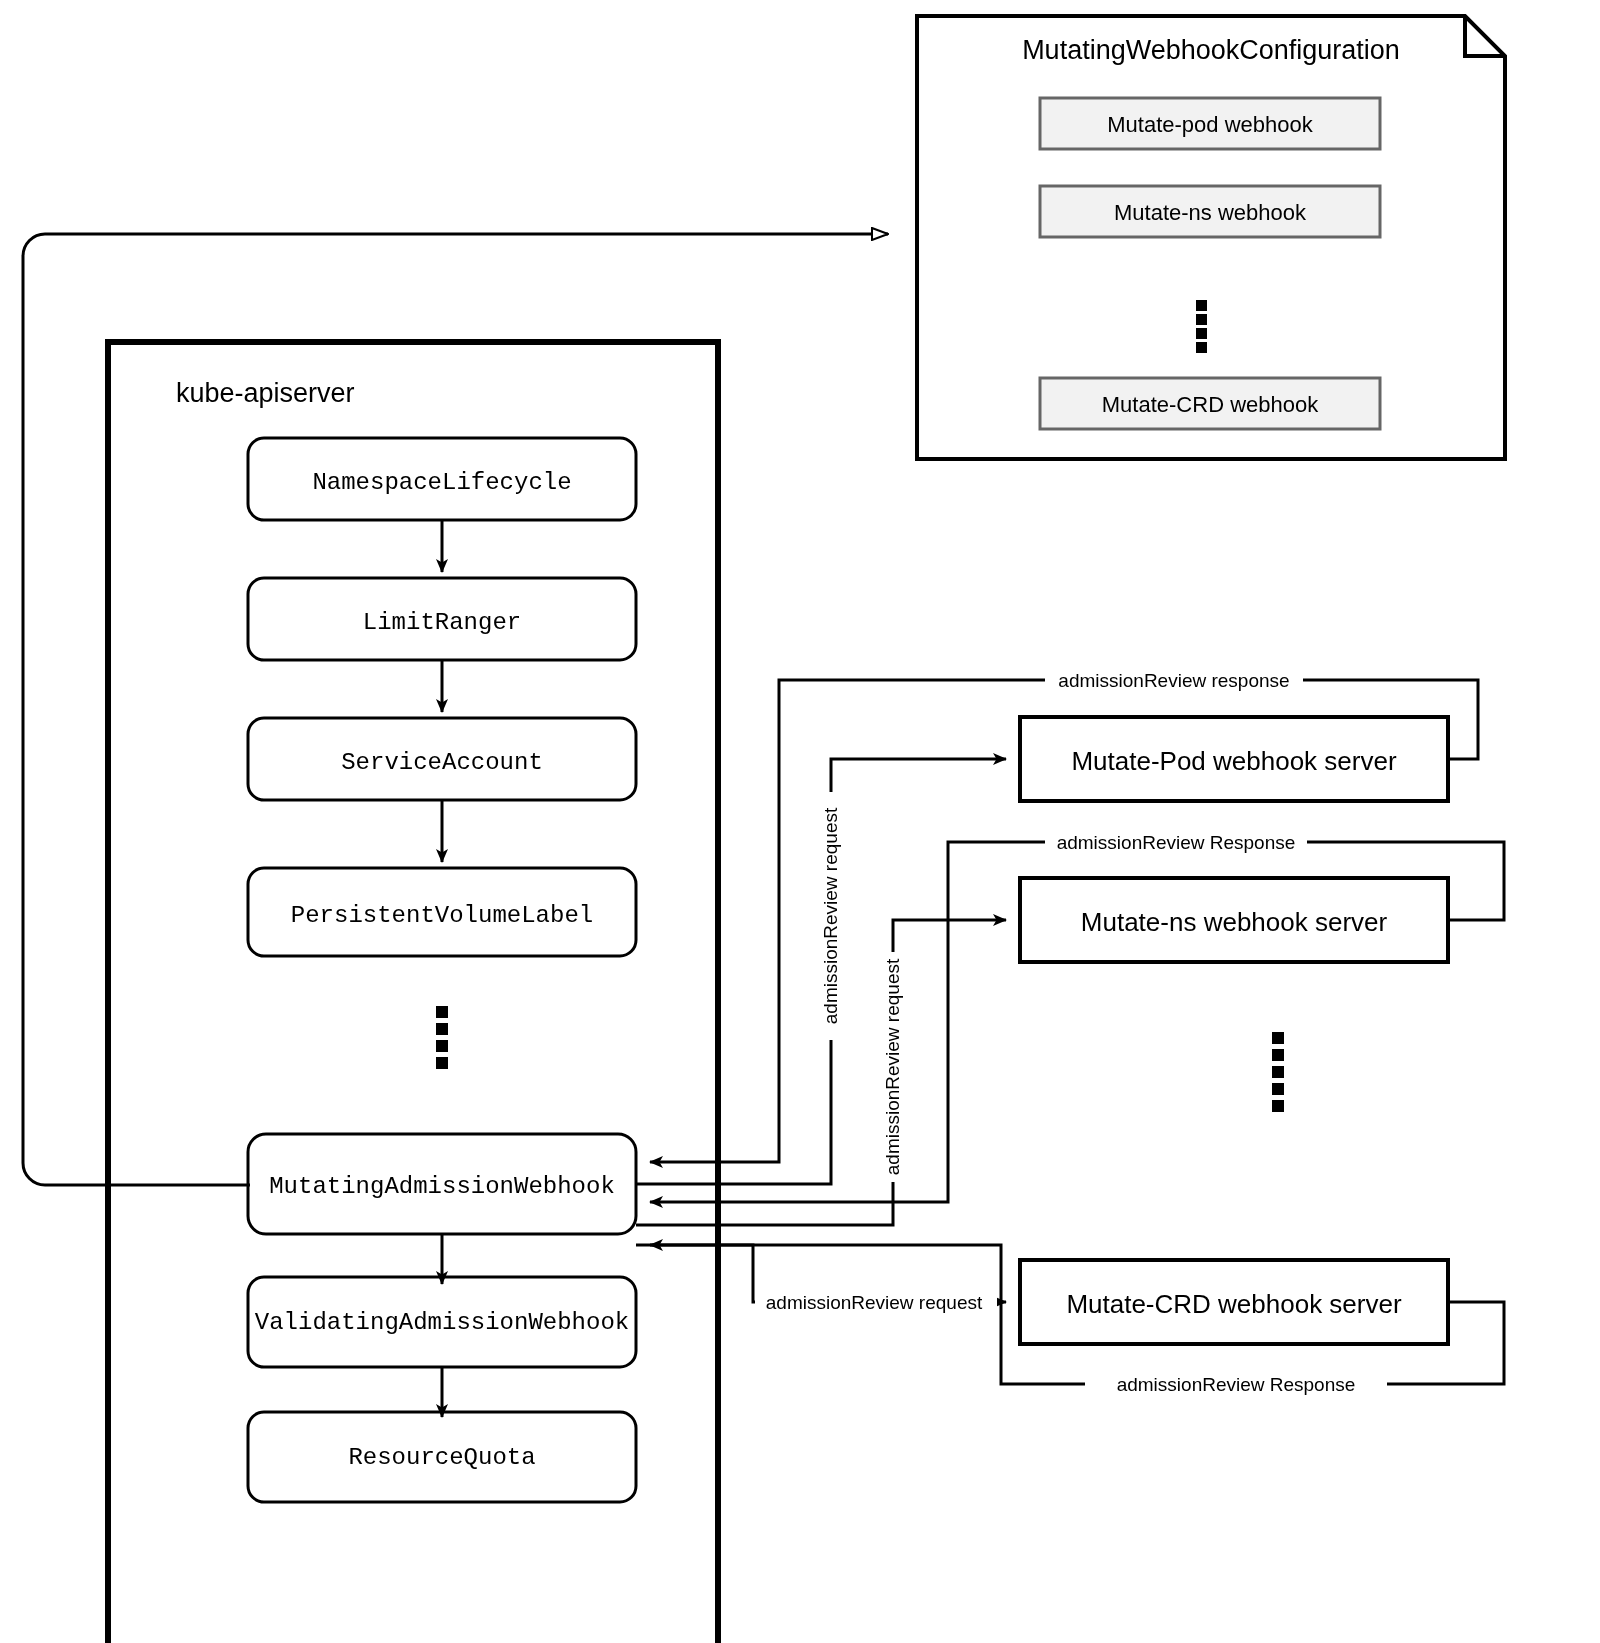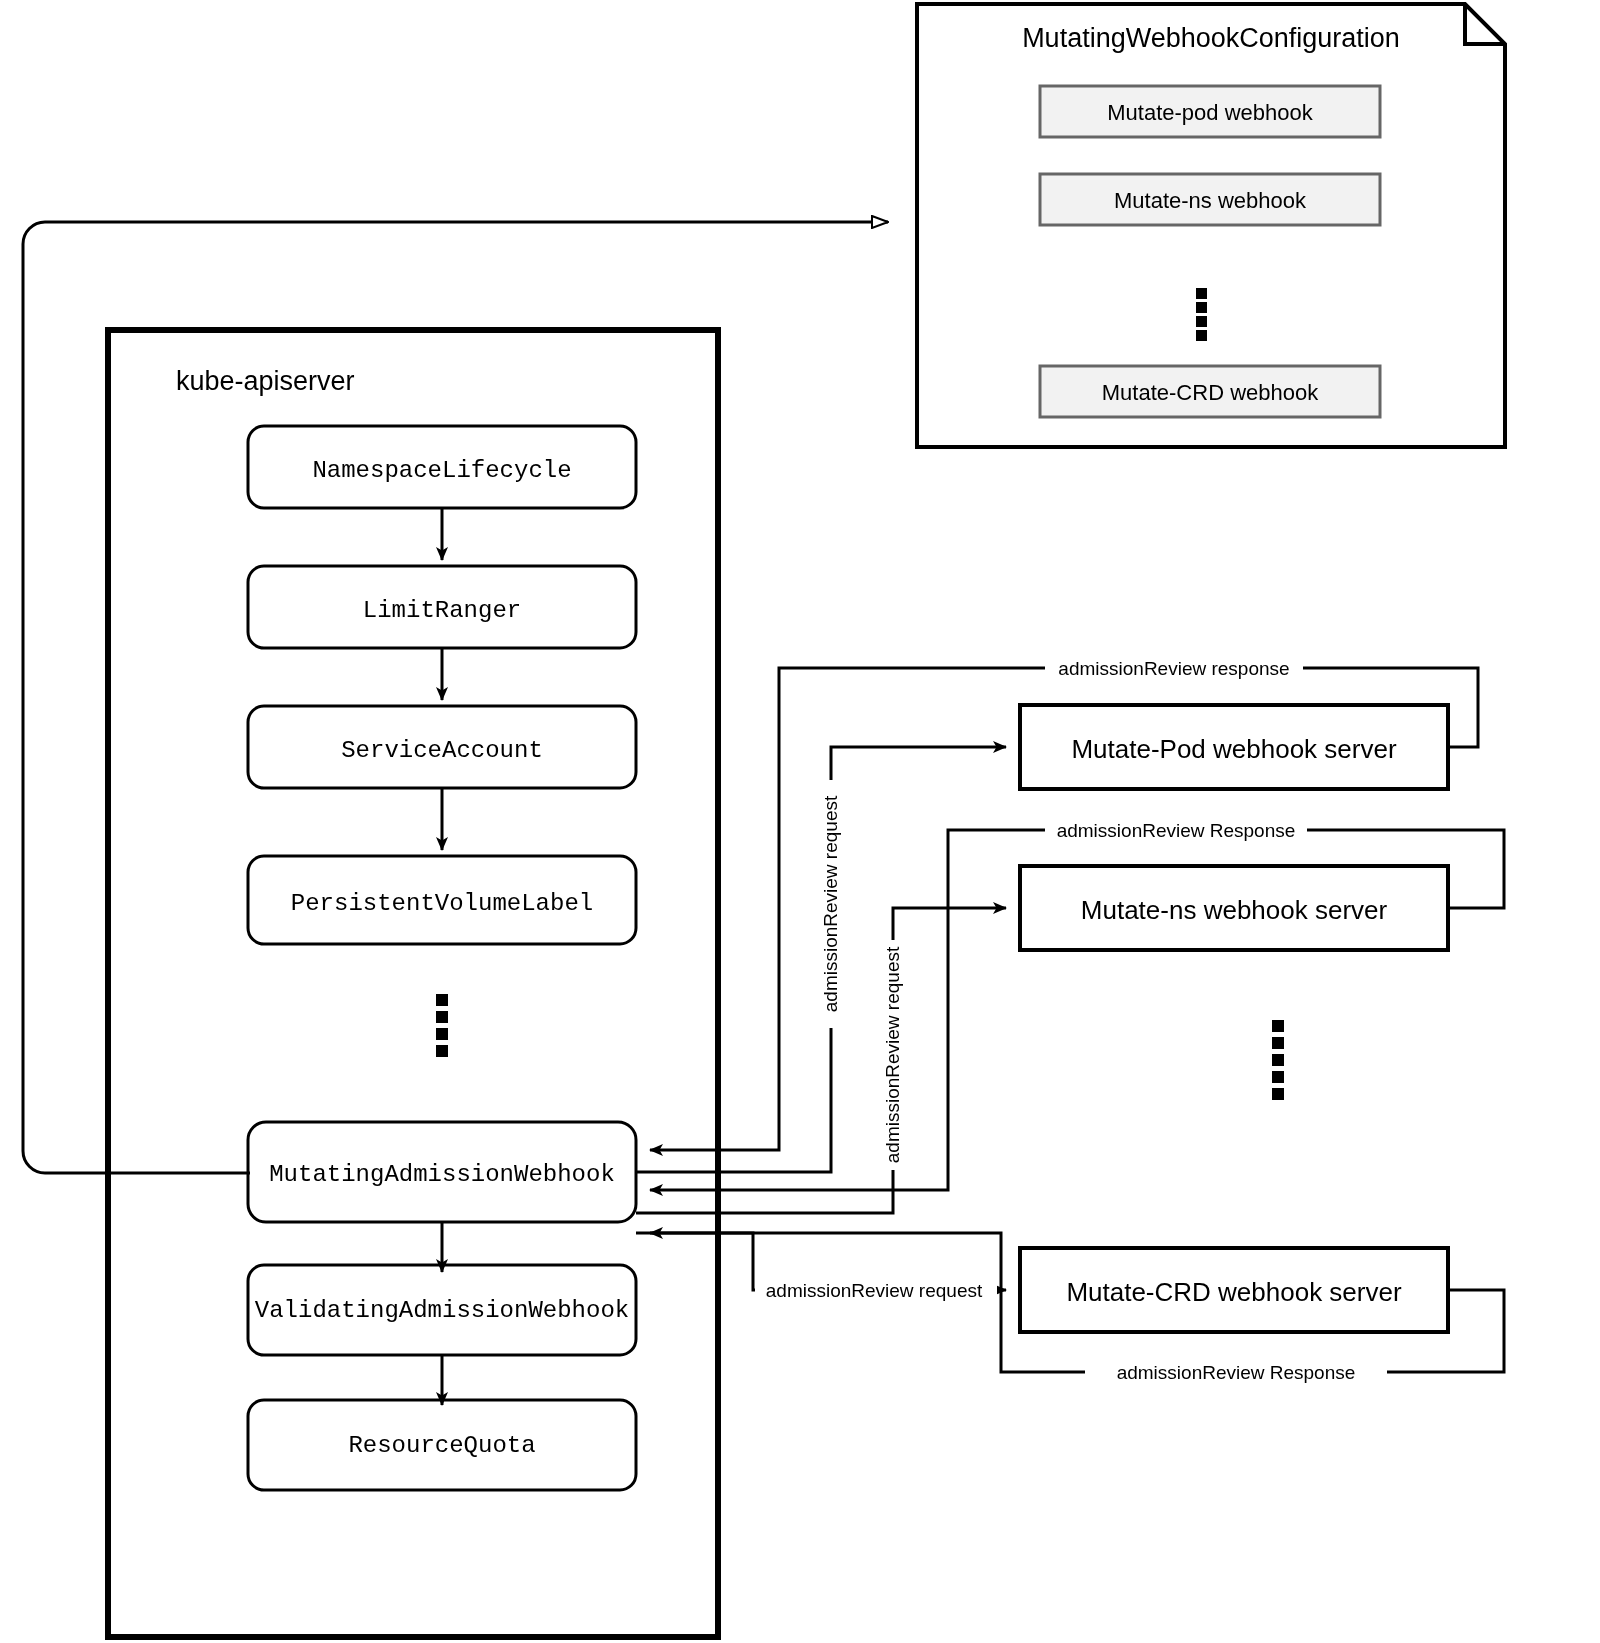--- a/index.html
+++ b/index.html
@@ -1,18 +1,18 @@
 <!DOCTYPE html>
 <html><head>
 <meta charset="utf-8">
 <style>
   html,body{margin:0;padding:0;background:#fff;}
   body{width:1600px;height:1643px;position:relative;overflow:hidden;
        font-family:"Liberation Sans",sans-serif;}
-  #stage{position:absolute;left:0;top:0;width:1600px;height:1251px;}
+  #stage{position:absolute;left:0;top:12px;width:1600px;height:1251px;}
   svg{display:block;}
   .shape-fill{fill:#ffffff;}
   .stroke{stroke:#000000;fill:none;}
   .txt{font-family:"Liberation Sans",sans-serif;fill:#000;}
   .mono{font-family:"Liberation Mono","DejaVu Sans Mono",monospace;fill:#000;}
   .lbl{font-family:"Liberation Sans",sans-serif;fill:#000;font-size:19px;}
 </style>
 </head>
 <body>
 

